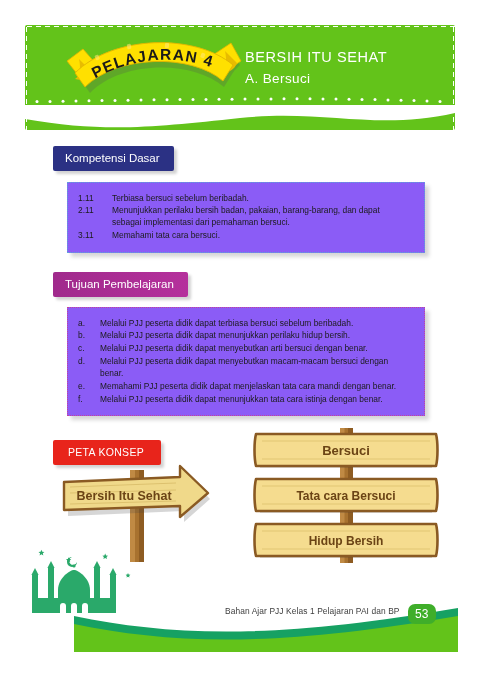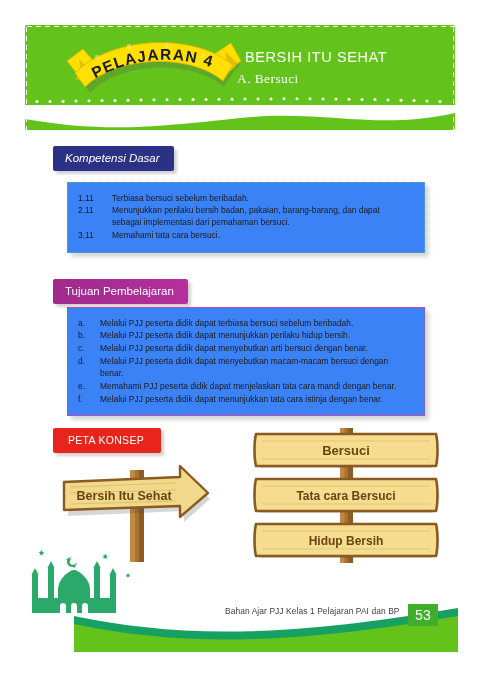--- a/index.html
+++ b/index.html
@@ -61,48 +61,47 @@
   .header-title {
     position: absolute;
     left: 220px; top: 24px;
     color: #ffffff;
     font-size: 14.5px;
     letter-spacing: 0.6px;
     font-weight: 400;
   }
   .header-sub {
     position: absolute;
-    left: 212px; top: 46px;
+    left: 220px; top: 46px;
     color: #ffffff;
     font-size: 13.5px;
     letter-spacing: 0.4px;
-    font-family: Liberation Serif, serif;
   }
 
   
   .badge {
     position: absolute;
     color: #ffffff;
     font-size: 11.5px;
     padding: 6px 14px 7px 12px;
     border-radius: 2px;
     box-shadow: 3px 3px 3px rgba(0,0,0,0.18);
     white-space: nowrap;
   }
-  .badge-kd   { left: 53px; top: 146px; background: #2b3184; min-width: 112px; font-style: italic; }
-  .badge-tp   { left: 53px; top: 279px; background: #a52b8f;
+  .badge-kd   { left: 53px; top: 146px; background: #2b3184; min-width: 112px; }
+  .badge-tp   { left: 53px; top: 272px; background: #a52b8f;
                 background: linear-gradient(90deg,#a02a8c 0%, #b5309c 100%);
                 min-width: 126px; }
-  .badge-peta { left: 53px; top: 428px; background: #e8241b; min-width: 108px;
+  .badge-peta { left: 53px; top: 440px; background: #e8241b; min-width: 108px;
                 text-align: center; font-size: 10.5px; letter-spacing: .3px; }
 
   
   .dbox {
     position: absolute;
-    background: #3b82f6;
+    background: #8b5cf6;
     padding: 9px 13px 9px 10px;
     box-shadow: 4px 4px 4px rgba(0,0,0,0.16);
   }
   .dbox-kd {
     left: 67px; top: 182px; width: 358px;
     border: 1.5px dotted #5aa7d8;
   }
   .dbox-tp {
     left: 67px; top: 307px; width: 358px;
     border: 1.5px dotted #c2429f;
@@ -134,23 +133,23 @@
     color: #3d3d3d;
     letter-spacing: .1px;
     white-space: nowrap;
     text-align: right;
   }
   .page-num {
     position: absolute;
     left: 408px; top: 604px;
     background: #3fae2a;
     color: #ffffff;
-    font-size: 14px;
+    font-size: 12px;
     padding: 2.5px 7px 3px 7px;
-    border-radius: 0;
+    border-radius: 7px;
     letter-spacing: .2px;
   }
 </style>
 </head>
 <body>
 
 <div class="header-wrap">
   <div class="header-green"></div>
 
   <svg class="header-wave" viewBox="0 0 430 26" preserveAspectRatio="none">

